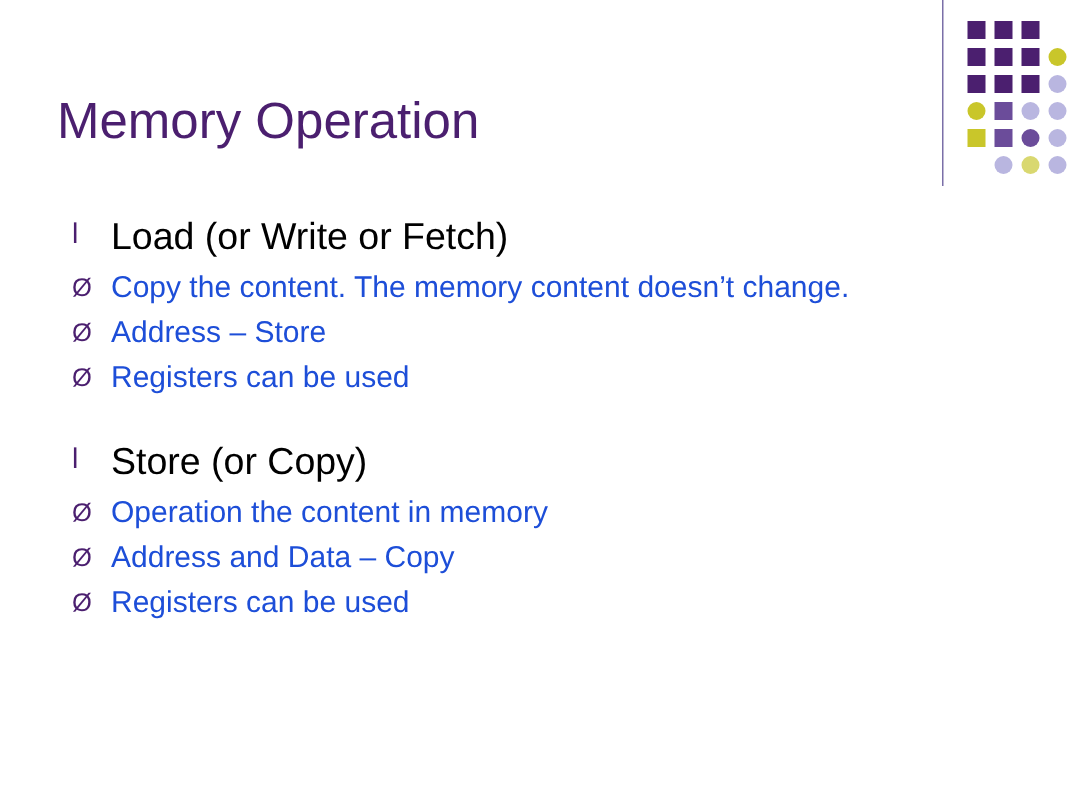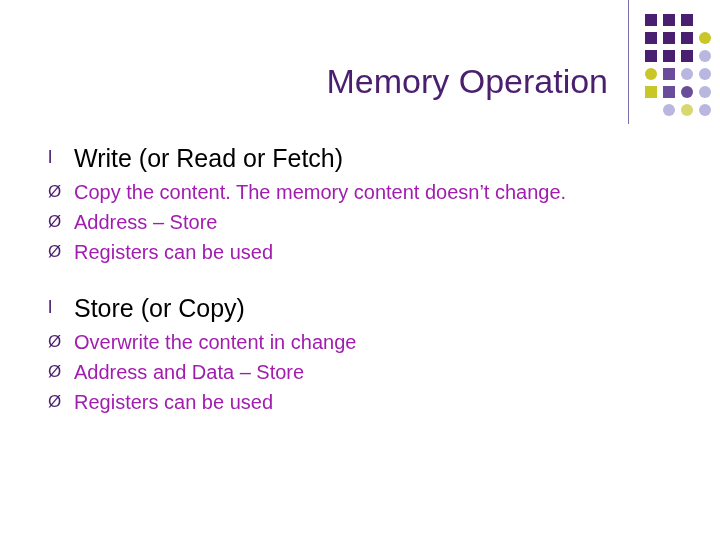--- a/index.html
+++ b/index.html
@@ -50,21 +50,20 @@
   .title {
     position: absolute;
     left: 38px;
     top: 60px;
     width: 570px;
     font-size: 34px;
     line-height: 42px;
     color: #4b1f6f;
     font-family: "Liberation Sans", sans-serif;
     letter-spacing: 0px;
-    text-align: right;
   }
 
   
   .body-list {
     position: absolute;
     left: 38px;
     top: 136px;
     width: 640px;
   }
   .item {
@@ -107,21 +106,21 @@
   .lvl2 .bullet {
     width: 36px;
     font-size: 17px;
     line-height: 28px;
     padding-left: 10px;
     box-sizing: border-box;
   }
   .lvl2 .text {
     font-size: 20px;
     line-height: 28px;
-    color: #a21caf;
+    color: #1d4ed8;
   }
 
   .gap {
     height: 18px;
   }
 </style>
 </head>
 <body>
 
 <div class="slide">
@@ -158,21 +157,21 @@
     <div class="dot ci" style="left:36px; top:90px;  background:#d9d870;"></div>
     <div class="dot ci" style="left:54px; top:90px;  background:#b9b6e0;"></div>
   </div>
 
   <div class="title">Memory Operation</div>
 
   <div class="body-list">
 
     <div class="item lvl1">
       <span class="bullet">l</span>
-      <span class="text">Write (or Read or Fetch)</span>
+      <span class="text">Load (or Write or Fetch)</span>
     </div>
 
     <div class="item lvl2">
       <span class="bullet">Ø</span>
       <span class="text">Copy the content. The memory content doesn’t change.</span>
     </div>
 
     <div class="item lvl2">
       <span class="bullet">Ø</span>
       <span class="text">Address – Store</span>
@@ -185,26 +184,26 @@
 
     <div class="gap"></div>
 
     <div class="item lvl1">
       <span class="bullet">l</span>
       <span class="text">Store (or Copy)</span>
     </div>
 
     <div class="item lvl2">
       <span class="bullet">Ø</span>
-      <span class="text">Overwrite the content in change</span>
-    </div>
-
-    <div class="item lvl2">
-      <span class="bullet">Ø</span>
-      <span class="text">Address and Data – Store</span>
+      <span class="text">Operation the content in memory</span>
+    </div>
+
+    <div class="item lvl2">
+      <span class="bullet">Ø</span>
+      <span class="text">Address and Data – Copy</span>
     </div>
 
     <div class="item lvl2">
       <span class="bullet">Ø</span>
       <span class="text">Registers can be used</span>
     </div>
 
   </div>
 </div>
 

